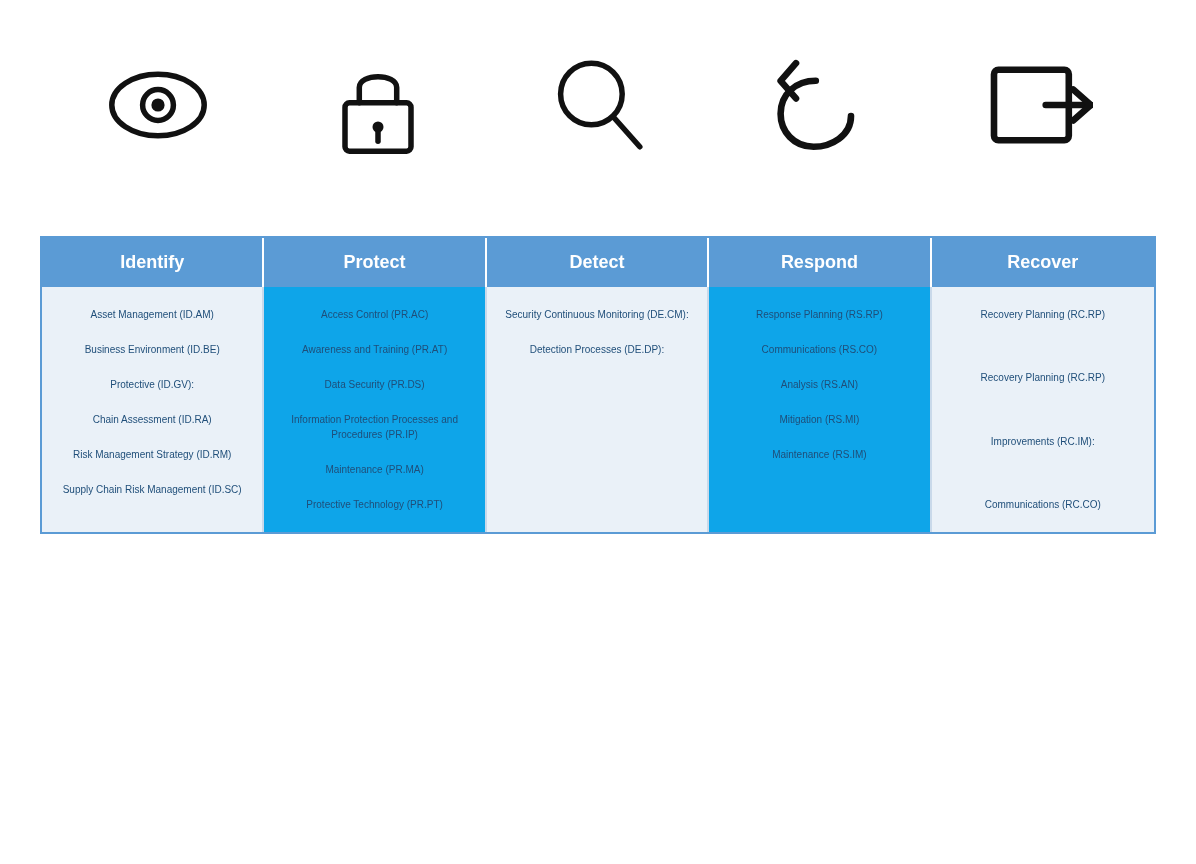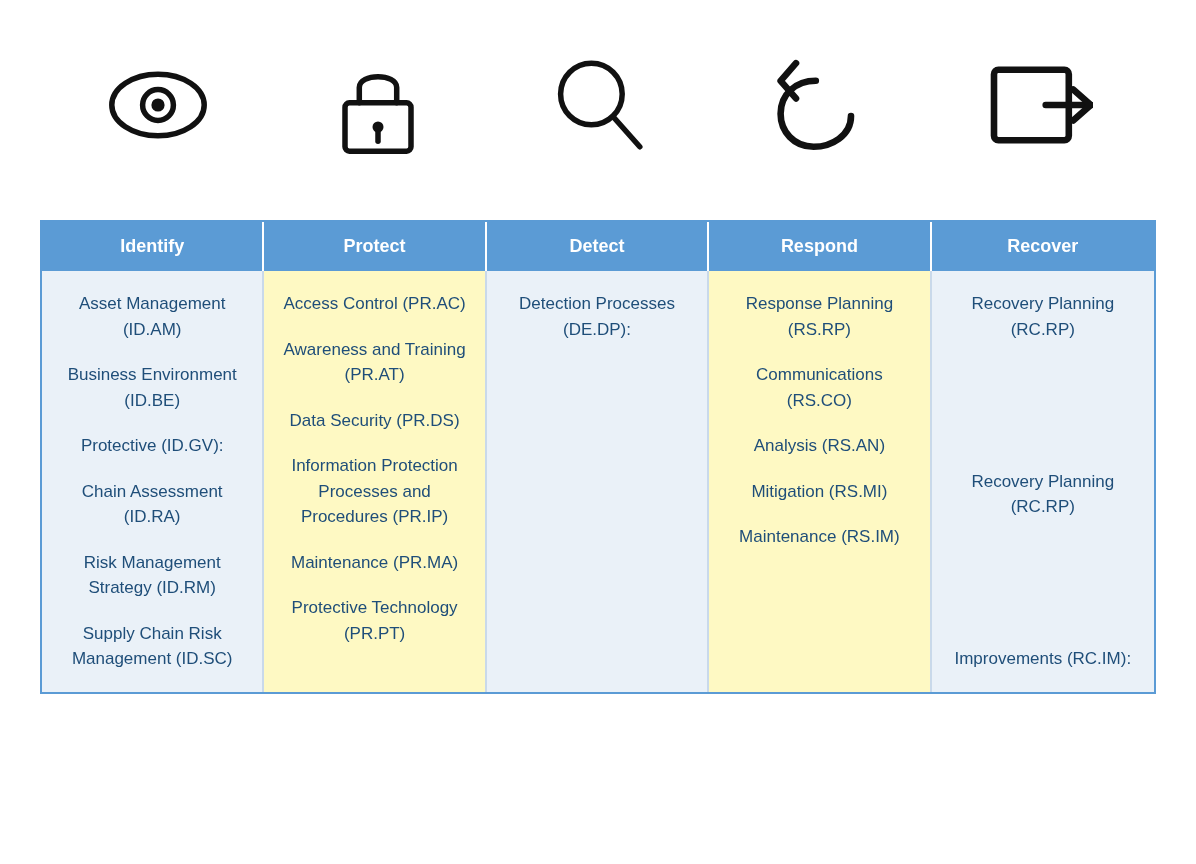--- a/index.html
+++ b/index.html
@@ -34,20 +34,21 @@
 
     .icon-item svg {
       width: 110px;
       height: 110px;
     }
 
     .table-container {
       width: 100%;
       max-width: 1116px;
       border: 2px solid #5b9bd5;
+      margin-top: 16px;
     }
 
     .table-header {
       display: grid;
       grid-template-columns: repeat(5, 1fr);
       background-color: #5b9bd5;
     }
 
     .header-cell {
       padding: 14px 10px;
@@ -67,35 +68,35 @@
       grid-template-columns: repeat(5, 1fr);
     }
 
     .body-col {
       padding: 20px 15px;
       text-align: center;
       border-right: 2px solid #c9d9ea;
       display: flex;
       flex-direction: column;
       gap: 20px;
-      background: #fef9c3;
+      background: #0ea5e9;
     }
 
     .body-col:last-child {
       border-right: none;
       justify-content: space-between;
     }
 
     .body-col:nth-child(odd) {
       background: #eaf1f8;
     }
 
     .cell-item {
       color: #1f4e79;
-      font-size: 17px;
+      font-size: 10px;
       line-height: 1.5;
       text-align: center;
     }
   </style>
 </head>
 <body>
 
 <div class="icons-row">
 
   <div class="icon-item">
@@ -159,28 +160,30 @@
     </div>
     <div class="body-col">
       <div class="cell-item">Access Control (PR.AC)</div>
       <div class="cell-item">Awareness and Training (PR.AT)</div>
       <div class="cell-item">Data Security (PR.DS)</div>
       <div class="cell-item">Information Protection Processes and Procedures (PR.IP)</div>
       <div class="cell-item">Maintenance (PR.MA)</div>
       <div class="cell-item">Protective Technology (PR.PT)</div>
     </div>
     <div class="body-col">
+      <div class="cell-item">Security Continuous Monitoring (DE.CM):</div>
       <div class="cell-item">Detection Processes (DE.DP):</div>
     </div>
     <div class="body-col">
       <div class="cell-item">Response Planning (RS.RP)</div>
       <div class="cell-item">Communications (RS.CO)</div>
       <div class="cell-item">Analysis (RS.AN)</div>
       <div class="cell-item">Mitigation (RS.MI)</div>
       <div class="cell-item">Maintenance (RS.IM)</div>
     </div>
     <div class="body-col">
       <div class="cell-item">Recovery Planning (RC.RP)</div>
       <div class="cell-item">Recovery Planning (RC.RP)</div>
       <div class="cell-item">Improvements (RC.IM):</div>
+      <div class="cell-item">Communications (RC.CO)</div>
     </div>
   </div>
 </div>
 
 </body></html>

